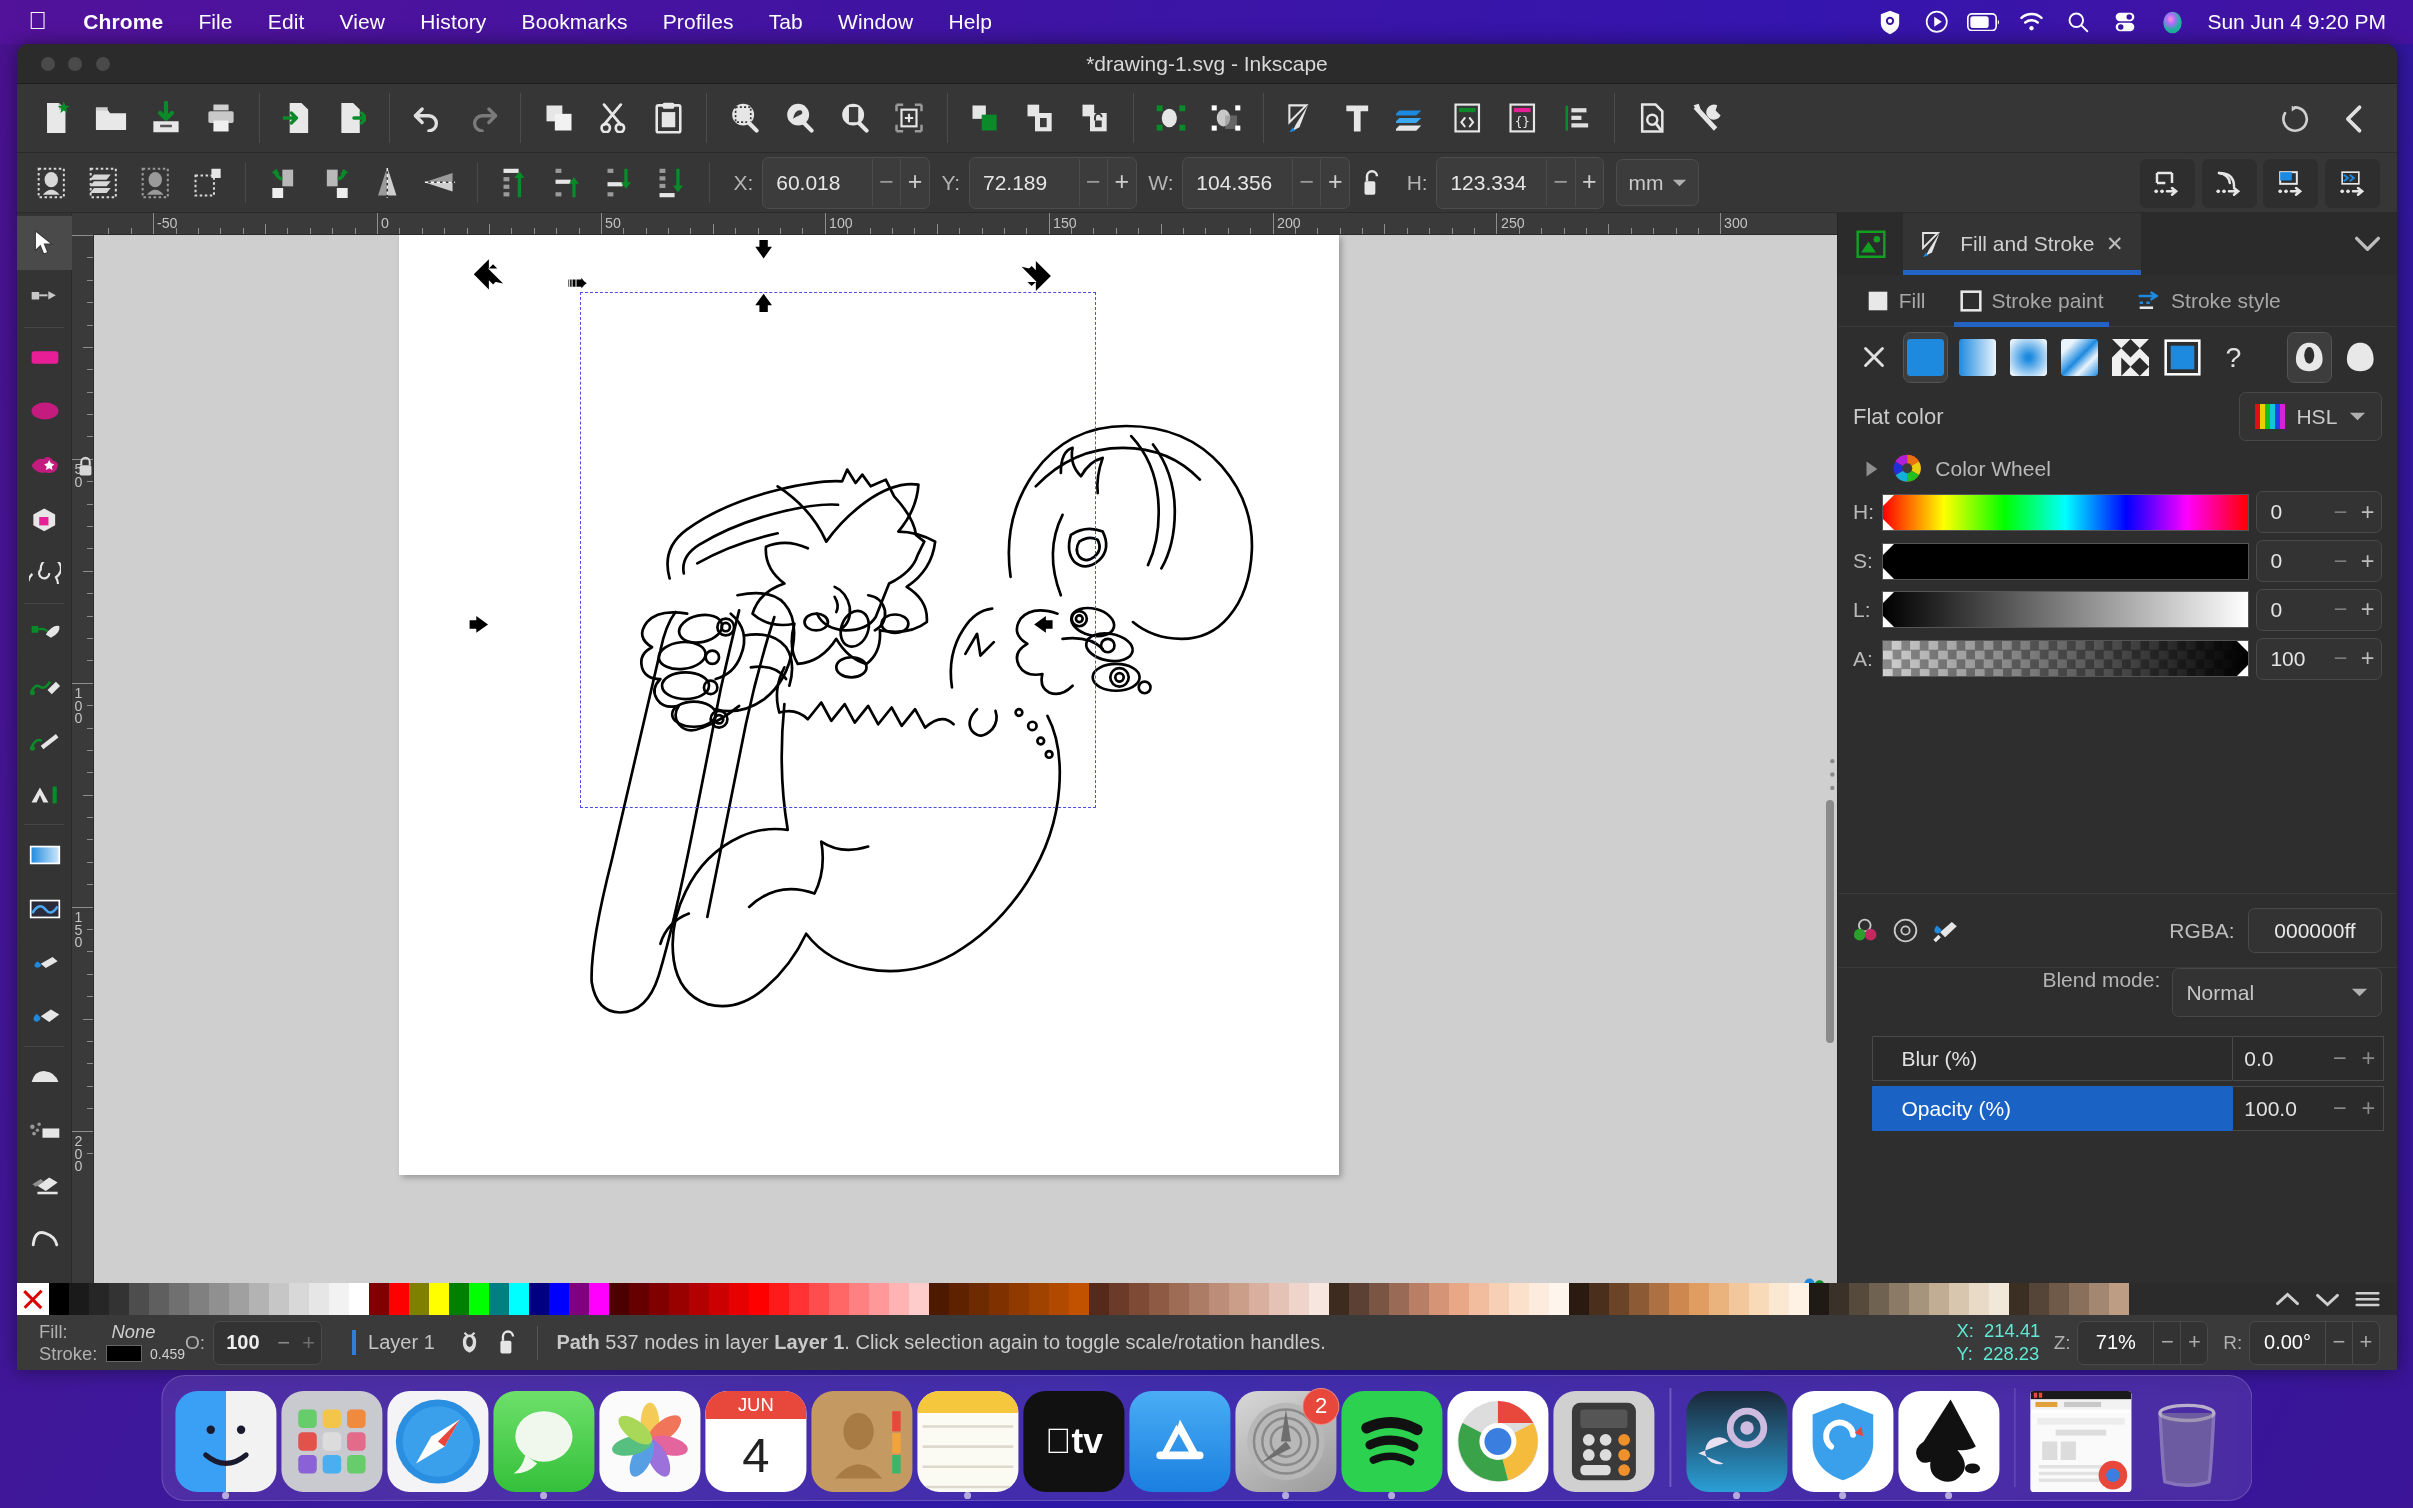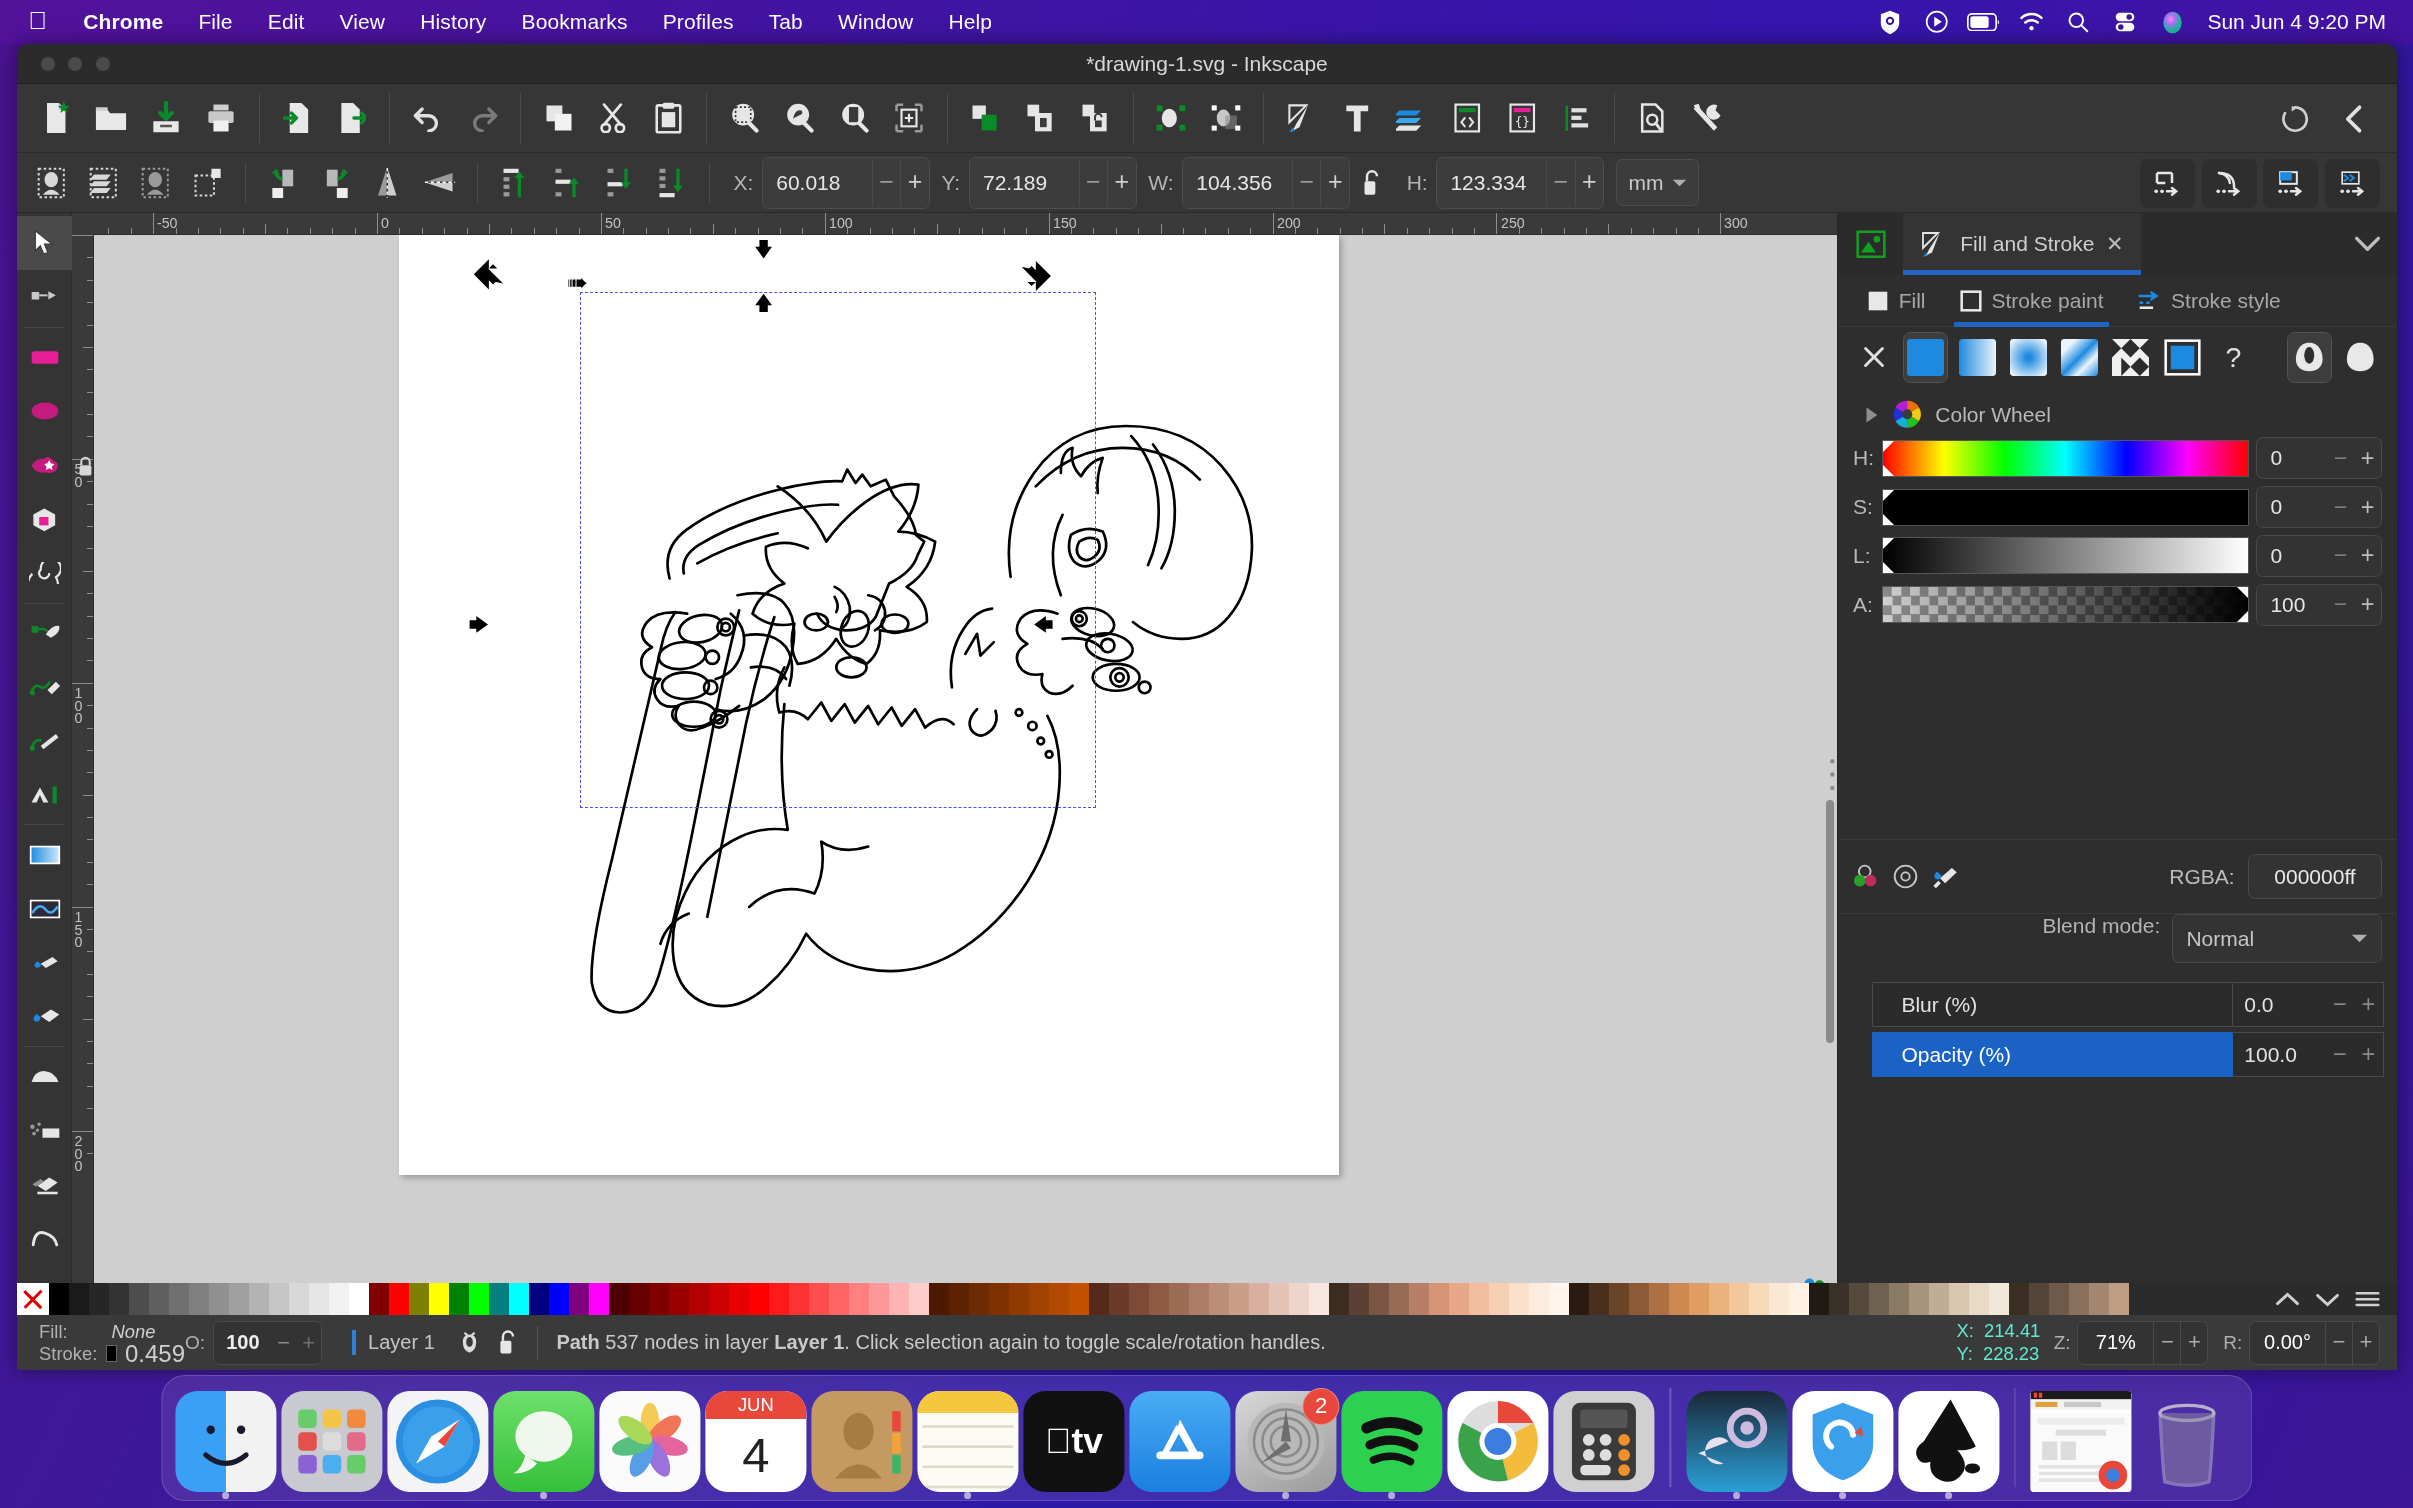--- a/index.html
+++ b/index.html
@@ -191,21 +191,21 @@
   #palright { position:absolute; right:0; bottom:55px; height:32px; width:126px; background:#2b2b2b;
               display:flex;align-items:center;justify-content:flex-end;gap:15px;padding-right:17px;}
 
   #statusbar { position:absolute; left:0; right:0; bottom:0; height:55px; background:#3a3a3a;
                display:flex; align-items:center; color:#bdbdbd; font-size:20px;}
   .fs-block { width:168px; padding-left:22px; }
   .fs-line { display:flex; align-items:center; height:22px; gap:8.4px;}
   .fs-key { color:#b0b0b0; font-size:18.4px; width:64px;}
   .fs-none { color:#cfcfcf; font-style:italic; font-size:18.4px;}
   .fs-sw { width:65px;height:17px;background:#000;border:0.8px solid #666;}
-  .fs-w { color:#cfcfcf;font-size:24px;}
+  .fs-w { color:#cfcfcf;font-size:14px;}
   #ospin { height:44px;background:#333;border:0.8px solid #4a4a4a;border-radius:6.7px;display:flex;align-items:center;}
   #ospin .v{color:#eee;font-size:20px;padding:0 11.7px;font-weight:bold;}
   #ospin .m{color:#8a8a8a;font-size:22px;width:25px;text-align:center;}
   #ospin .p{color:#6e6e6e;font-size:22px;width:25px;text-align:center;}
   #coordblk { margin-left:auto; display:flex; align-items:center; gap:0; padding-right:17px;}
   .coordcol { font-size:18.4px; line-height:22.6px; color:#5eead4; padding-right:13.4px;}
   .zspin { height:44px;background:#333;border:0.8px solid #4a4a4a;border-radius:6.7px;display:flex;align-items:center;margin-left:6.7px;}
   .zspin .v{color:#fff;font-size:20px;padding:0 13.4px;min-width:75px;text-align:center;}
   .zspin .m,.zspin .p{color:#aaa;font-size:22px;width:27px;text-align:center;border-left:0.8px solid #4a4a4a;height:44px;line-height:42px;}
 
@@ -1185,20 +1185,37 @@
                 <ellipse cx="17" cy="16" rx="6" ry="10" fill="#2e2e2e"></ellipse>
               </svg>
           </div>
           <div class="ptbtn">
             <svg class="ic" width="28.5" height="30" viewBox="0 0 34 36">
                 <path d="M17 1 C30 1 33 14 33 21 C33 30 26 35 17 35 C8 35 1 30 1 21 C1 14 4 1 17 1 Z" fill="#e8e8e8"></path>
               </svg>
           </div>
         </div>
 
+        <div class="flatrow">
+          <span class="flatlbl">Flat color</span>
+          <div class="hslsel">
+            <svg class="ic" width="30" height="25" viewBox="0 0 36 30">
+                <rect x="0" y="0" width="6" height="30" fill="#e01010"></rect>
+                <rect x="6" y="0" width="6" height="30" fill="#e8d000"></rect>
+                <rect x="12" y="0" width="6" height="30" fill="#10c020"></rect>
+                <rect x="18" y="0" width="6" height="30" fill="#10c8d8"></rect>
+                <rect x="24" y="0" width="6" height="30" fill="#2040e8"></rect>
+                <rect x="30" y="0" width="6" height="30" fill="#d820d8"></rect>
+              </svg>
+            <span class="t">HSL</span>
+            <svg class="ic" width="17" height="11" viewBox="0 0 20 13">
+                <path d="M1 2 L10 11 L19 2 z" fill="#b0b0b0"></path>
+              </svg>
+          </div>
+        </div>
 
         <div class="cwrow">
           <svg class="ic" width="17" height="20" viewBox="0 0 20 24">
               <path d="M4 3 L17 12 L4 21 z" fill="#8e8e8e"></path>
             </svg>
           <svg class="ic" width="28.5" height="28.5" viewBox="0 0 34 34">
             <g>
                 <circle cx="17" cy="17" r="16" fill="#e01010"></circle>
             <path d="M17 17 L17 1 A16 16 0 0 1 31 9 Z" fill="#e87010"></path>
             <path d="M17 17 L31 9 A16 16 0 0 1 31 25 Z" fill="#e8d010"></path>

